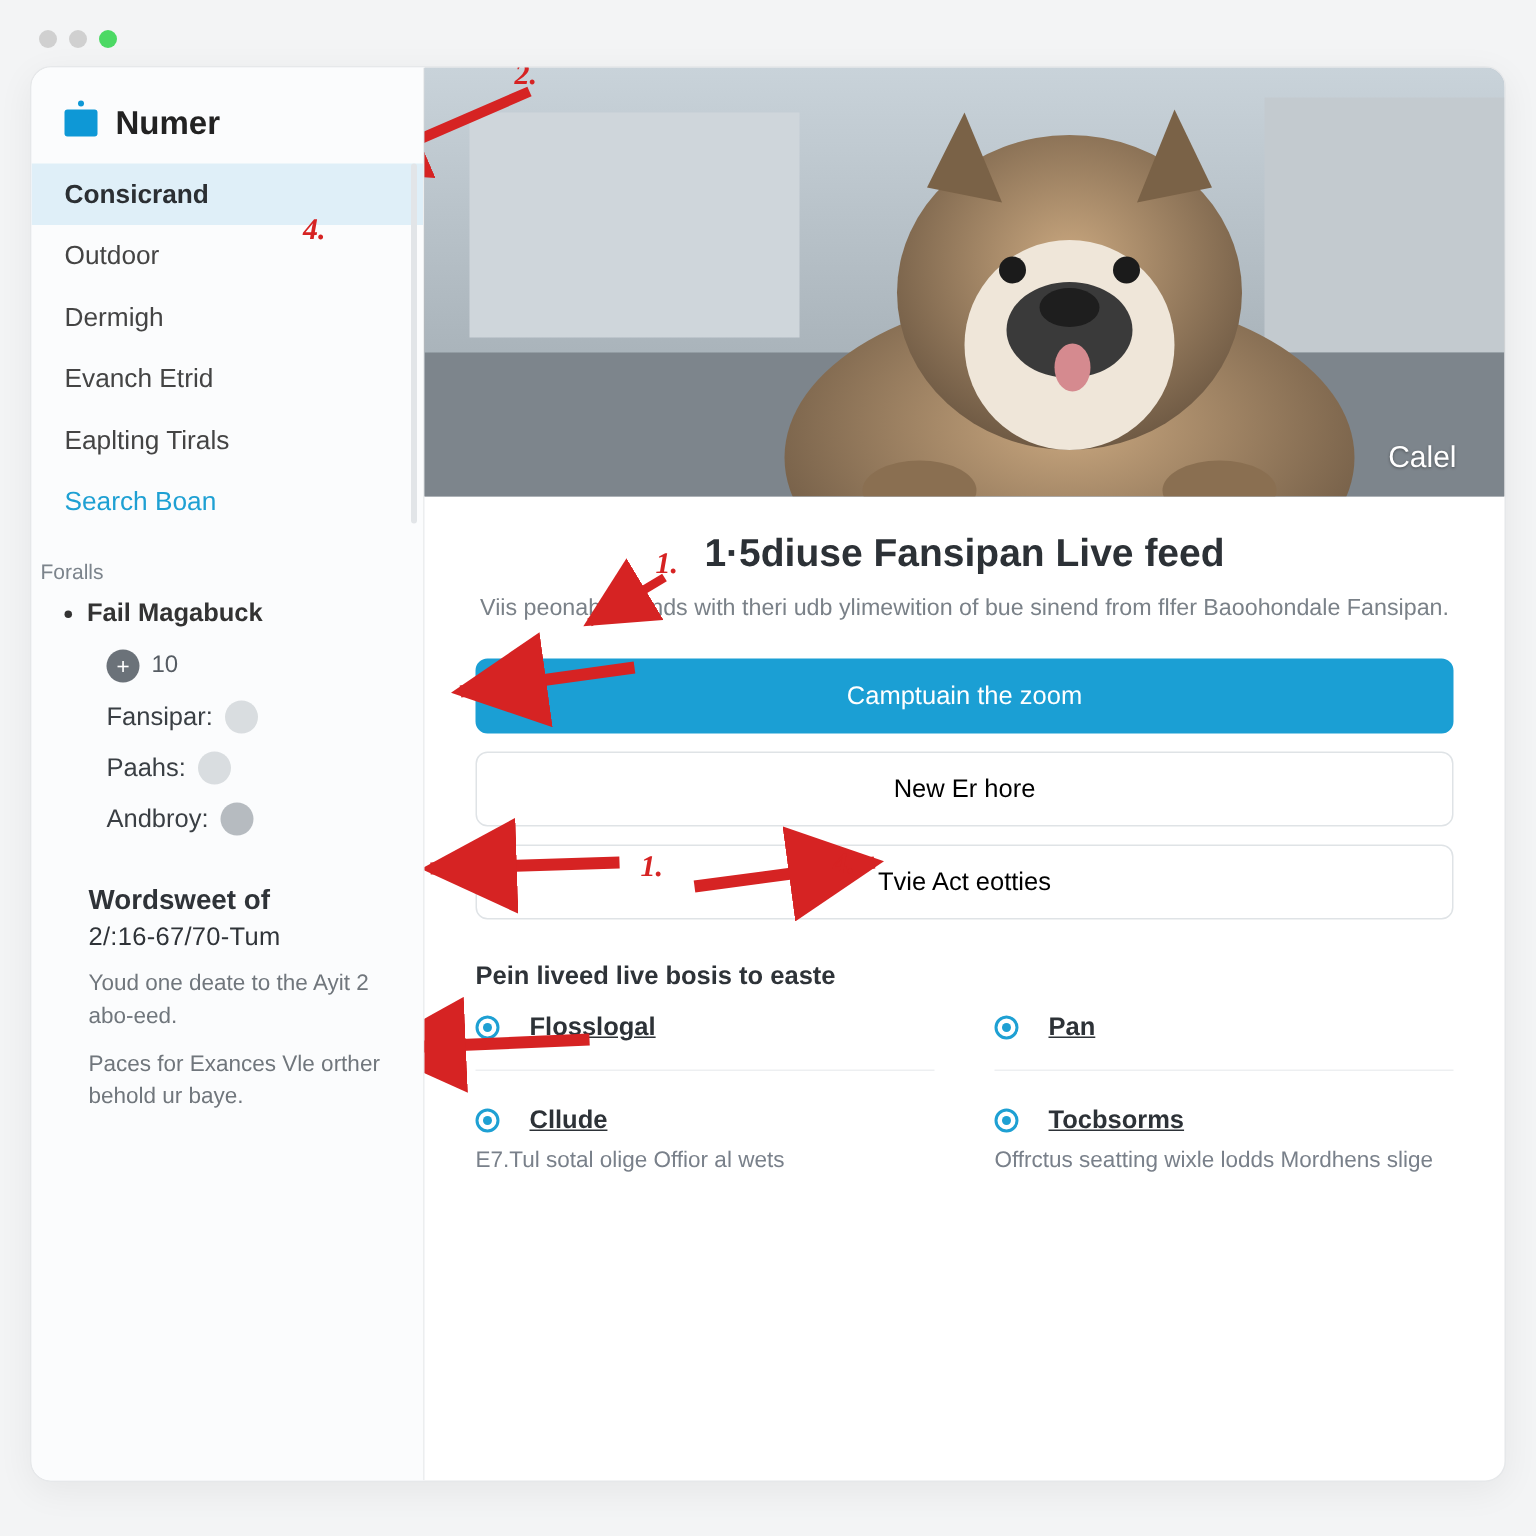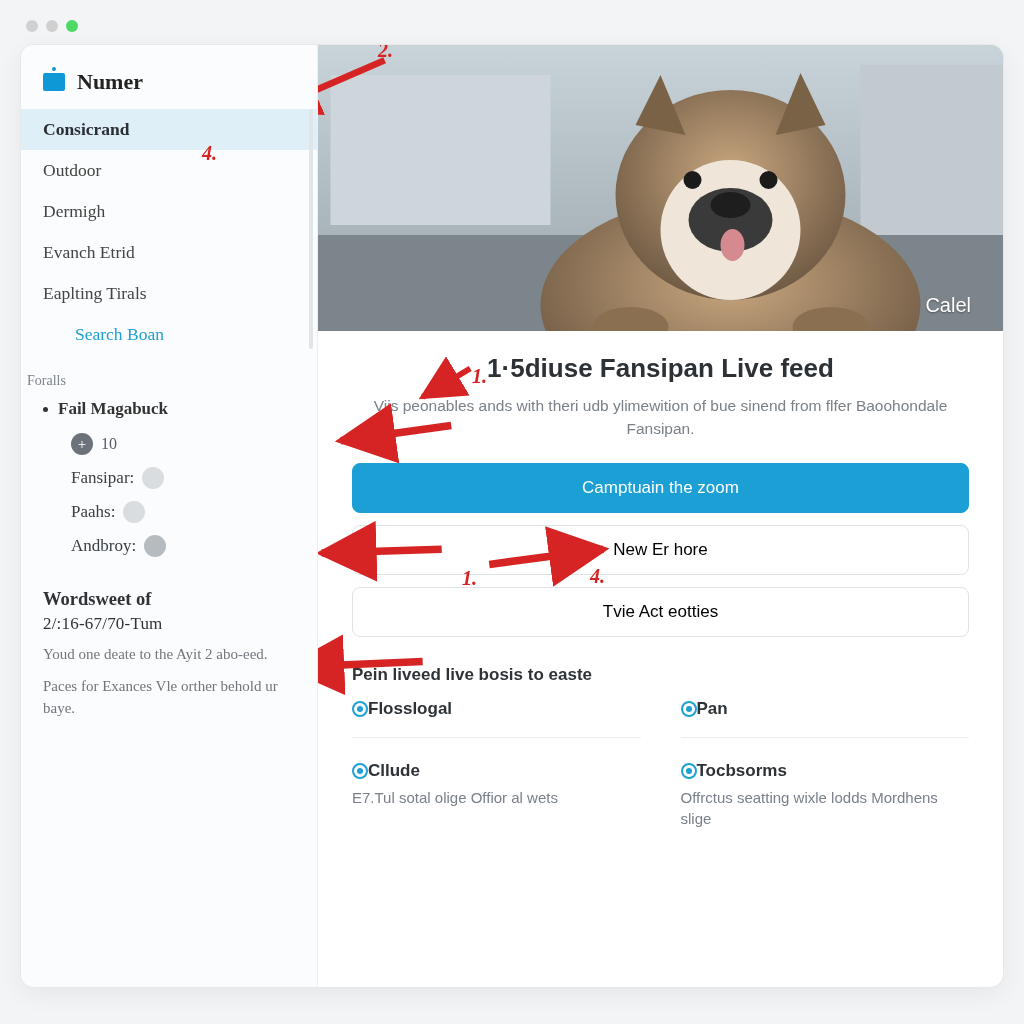--- a/index.html
+++ b/index.html
@@ -26,26 +26,25 @@
     border-radius: 14px;
     border: 1px solid #e6e8ea;
     box-shadow: 0 6px 24px rgba(0,0,0,0.06);
     display: flex;
     overflow: hidden;
     height: 944px;
   }
 
   
   .sidebar {
-    width: 297px;
+    width: 262px;
     background: #fbfcfd;
     border-right: 1px solid #eceeef;
     position: relative;
     padding: 18px 0 18px 0;
-    font-family: Liberation Serif, serif;
   }
   .brand {
     display: flex; align-items: center; gap: 12px;
     padding: 6px 22px 14px 22px;
     font-weight: 700; font-size: 22px; color: #222;
   }
   .brand .brand-icon {
     width: 22px; height: 18px; background: #0e98d6; border-radius: 2px;
     position: relative;
   }
@@ -60,21 +59,21 @@
     position: absolute; right: 4px; top: 0; width: 4px; height: 240px;
     background: #e2e5e8; border-radius: 2px;
   }
   .nav-item {
     padding: 10px 22px;
     font-size: 17.5px;
     color: #444;
     cursor: pointer;
   }
   .nav-item.active { background: #dfeff8; font-weight: 600; color: #2b2f33; }
-  .nav-item.link { color: #1ea0d3; margin-left: 32px; }
+  .nav-item.link { color: #1ea0d3; }
   .section-label {
     padding: 18px 22px 6px 6px;
     font-size: 14px; color: #7c848c;
   }
   .forall-item {
     display: flex; align-items: center; gap: 10px;
     padding: 4px 22px 4px 22px; font-size: 17px; font-weight: 600; color: #333;
   }
   .forall-item .bullet {
     width: 5px; height: 5px; background: #333; border-radius: 50%;
@@ -86,21 +85,21 @@
   }
   .chip {
     width: 22px; height: 22px; border-radius: 50%;
     background: #6b7279; color: #fff; display:inline-flex; align-items:center; justify-content:center;
     font-size: 15px; line-height: 1;
   }
   .chip.light { background: #d9dde0; color: #fff; }
   .count-val { font-size: 16px; color: #565c63; }
 
   .wordsweet {
-    padding: 26px 22px 0 22px;
+    padding: 26px 22px 0 38px;
   }
   .wordsweet h4 { font-size: 18.5px; font-weight: 600; color: #2f3338; }
   .wordsweet .code { font-size: 17px; color: #2f3338; margin-top: 4px; letter-spacing: .2px; }
   .wordsweet p { font-size: 15px; color: #70767c; margin-top: 10px; line-height: 1.45; }
 
   
   .main { flex: 1; display: flex; flex-direction: column; position: relative; }
   .hero {
     height: 286px; position: relative; overflow: hidden;
     background: linear-gradient(180deg,#aeb9c2 0%, #8e99a2 30%, #717a82 60%);
@@ -127,21 +126,21 @@
     text-align: left; margin-top: 28px; font-size: 17px; font-weight: 700; color: #2e3338;
   }
   .cards {
     margin-top: 14px; display: grid; grid-template-columns: 1fr 1fr; gap: 18px 40px;
     text-align: left;
   }
   .card { border-top: 1px solid #edeff1; padding-top: 23px; }
   .card:nth-child(1), .card:nth-child(2) { border-top: none; padding-top: 0; }
   .card h5 {
     font-size: 17px; font-weight: 700; color: #2d3237;
-    display: flex; align-items: center; gap: 0;
+    display: flex; align-items: center; gap: 20px; text-decoration: underline;
   }
   .radio-icon {
     width: 16px; height: 16px; border: 2px solid #1ea0d3; border-radius: 50%;
     display: inline-flex; align-items: center; justify-content: center;
   }
   .radio-icon::after { content:""; width:6px; height:6px; background:#1ea0d3; border-radius:50%; }
   .card p { margin-top: 6px; font-size: 15px; color: #79808a; line-height: 1.45; }
 
   
   .overlay {

